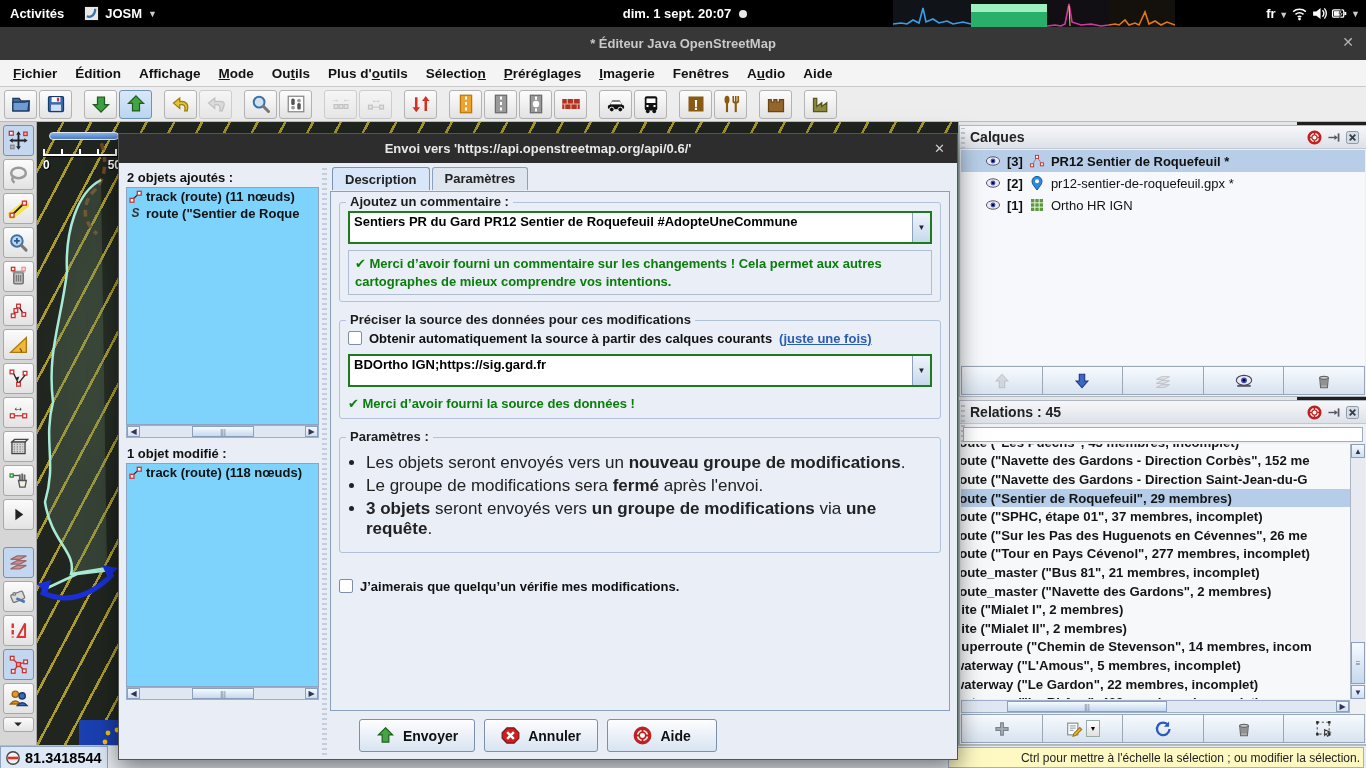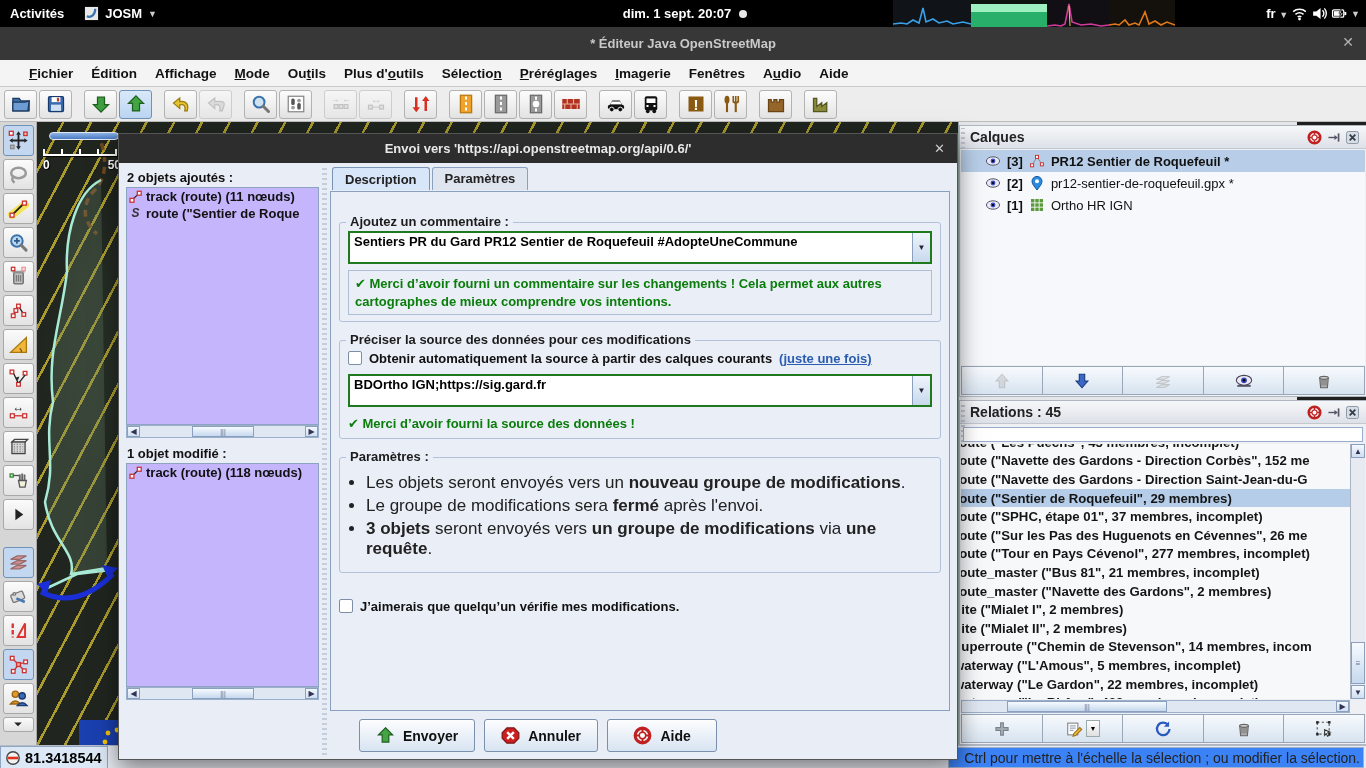--- a/index.html
+++ b/index.html
@@ -18,21 +18,21 @@
   .gb-right .ic{width:17px;height:17px;display:inline-block;}
   .caret{font-size:9px;color:#ccc;}
 
   
   .win-title{position:absolute;left:0;top:27px;width:1366px;height:33px;background:#373737;
     color:#c9c9c9;font-size:13px;font-weight:bold;display:flex;align-items:center;justify-content:center;}
   .win-close{position:absolute;right:12px;top:7px;color:#b5b5b5;font-size:14px;font-weight:normal;cursor:default;}
 
   
   .menubar{position:absolute;left:0;top:60px;width:1366px;height:27px;background:#f4f4f4;border-bottom:1px solid #c9c9c9;
-    display:flex;align-items:center;padding-left:20px;font-size:13.5px;color:#111;font-weight:bold;}
+    display:flex;align-items:center;padding-left:4px;font-size:13.5px;color:#111;font-weight:bold;}
   .menu-item{padding:3px 9px;cursor:default;}
   .menu-item u{text-decoration:underline;}
 
   
   .toolbar{position:absolute;left:0;top:87px;width:1366px;height:35px;background:#ededed;border-bottom:1px solid #bbb;
     display:flex;align-items:center;padding-left:4px;gap:2px;}
   .tb-btn{width:33px;height:29px;border:1px solid #b3b3b3;border-radius:3px;background:linear-gradient(#fcfcfc,#e4e4e4);
     display:flex;align-items:center;justify-content:center;}
   .tb-btn.active{background:linear-gradient(#d9e8fa,#bcd6f2);border-color:#6f92b8;}
   .tb-btn.disabled{opacity:.55;}
@@ -62,21 +62,21 @@
   
   .dialog{position:absolute;left:118px;top:133px;width:840px;height:627px;border:1px solid #555;
     box-shadow:0 8px 22px rgba(0,0,0,.5);background:#e9edf6;}
   .dlg-title{height:29px;background:#2d2d2d;color:#e8e8e8;font-size:13px;font-weight:bold;
     display:flex;align-items:center;justify-content:center;position:relative;}
   .dlg-close{position:absolute;right:12px;color:#ccc;font-weight:normal;}
   .dlg-body{position:absolute;left:0;top:29px;right:0;bottom:0;background:#e9edf6;}
 
   .obj-col{position:absolute;left:7px;top:4px;width:193px;bottom:4px;font-size:13px;color:#111;}
   .obj-label{font-weight:bold;margin:3px 0 2px 1px;}
-  .obj-list{background:#c4b5fd;border:1px solid #8ea3c0;overflow:hidden;}
+  .obj-list{background:#7dd3fc;border:1px solid #8ea3c0;overflow:hidden;}
   .obj-item{display:flex;align-items:center;gap:4px;padding:1px 2px;white-space:nowrap;font-weight:bold;}
   .obj-item svg{width:13px;height:13px;flex:none;}
   .hscroll{height:13px;background:#e9edf6;border:1px solid #9ab0cc;display:flex;align-items:stretch;}
   .hs-arrow{width:13px;background:linear-gradient(#f4f8fd,#cfdff0);border:1px solid #8aa0bc;
     font-size:8px;color:#335;display:flex;align-items:center;justify-content:center;}
   .hs-track{flex:1;position:relative;background:#dfe7f2;}
   .hs-thumb{position:absolute;top:0;bottom:0;background:linear-gradient(#f6fafe,#c6d9ee);border:1px solid #8aa0bc;
     display:flex;align-items:center;justify-content:center;font-size:7px;color:#668;}
   .splitter{position:absolute;left:203px;top:4px;width:5px;bottom:4px;
     background:repeating-linear-gradient(0deg,#c4cedd 0 2px,transparent 2px 5px);}
@@ -145,22 +145,22 @@
   .vs-thumb{position:absolute;left:0;right:0;background:linear-gradient(#f6fafe,#c6d9ee);border:1px solid #8aa0bc;
     display:flex;align-items:center;justify-content:center;font-size:8px;color:#668;}
 
   .rel-hscroll{position:absolute;left:1px;right:16px;bottom:31px;height:13px;}
 
   
   .statusbar{position:absolute;left:0;top:745px;width:1366px;height:23px;background:#e8ecf2;border-top:1px solid #b5bcc8;}
   .coord-box{position:absolute;left:0;top:0;height:23px;width:108px;background:#dce8f5;border:1px solid #8fa5c0;
     display:flex;align-items:center;gap:4px;padding:0 4px;font-size:14.5px;font-weight:bold;color:#000;}
   .coord-box svg{width:16px;height:16px;flex:none;}
-  .hint-box{position:absolute;left:948px;right:2px;top:1px;height:21px;background:#3b82f6;border:1px solid #9fb2cc;
-    font-size:14px;color:#222;display:flex;align-items:center;justify-content:flex-end;white-space:nowrap;overflow:hidden;padding:0 3px;}
+  .hint-box{position:absolute;left:948px;right:2px;top:1px;height:21px;background:#fef9c3;border:1px solid #9fb2cc;
+    font-size:12px;color:#222;display:flex;align-items:center;justify-content:flex-end;white-space:nowrap;overflow:hidden;padding:0 3px;}
 
   
   .scale-slider{position:absolute;left:12px;top:10px;width:70px;height:8px;border-radius:4px;
     background:linear-gradient(#8fb4e8,#4a7ac2);border:1px solid #dfe8f4;}
   .scale-ruler{position:absolute;left:6px;top:32px;color:#fff;font-size:12px;font-weight:bold;
     text-shadow:1px 1px 1px #000;}
   .scale-line{width:74px;height:2px;background:#fff;box-shadow:1px 1px 1px #000;position:relative;}
   .scale-line i{position:absolute;top:-5px;width:2px;height:5px;background:#fff;}
   .scale-labels{display:flex;justify-content:space-between;width:78px;margin-top:2px;}
 </style>
@@ -852,21 +852,21 @@
       </div>
       <div class="splitter"></div>
 
       <div class="tab-zone">
         <div class="tabs">
           <div class="tab sel">Description</div>
           <div class="tab">Paramètres</div>
         </div>
         <div class="tab-panel">
 
-          <div class="tgroup" style="margin-top:24px">
+          <div class="tgroup" style="margin-top:4px">
             <span class="tgroup-title">Ajoutez un commentaire :</span>
             <div class="combo">
               <span class="combo-text">Sentiers PR du Gard PR12 Sentier de Roquefeuil #AdopteUneCommune</span>
               <span class="combo-btn">▼</span>
             </div>
             <div class="feedback-box">
               <span class="green">✔ Merci d’avoir fourni un commentaire sur les changements ! Cela permet aux autres cartographes de mieux comprendre vos intentions.</span>
             </div>
           </div>
 

